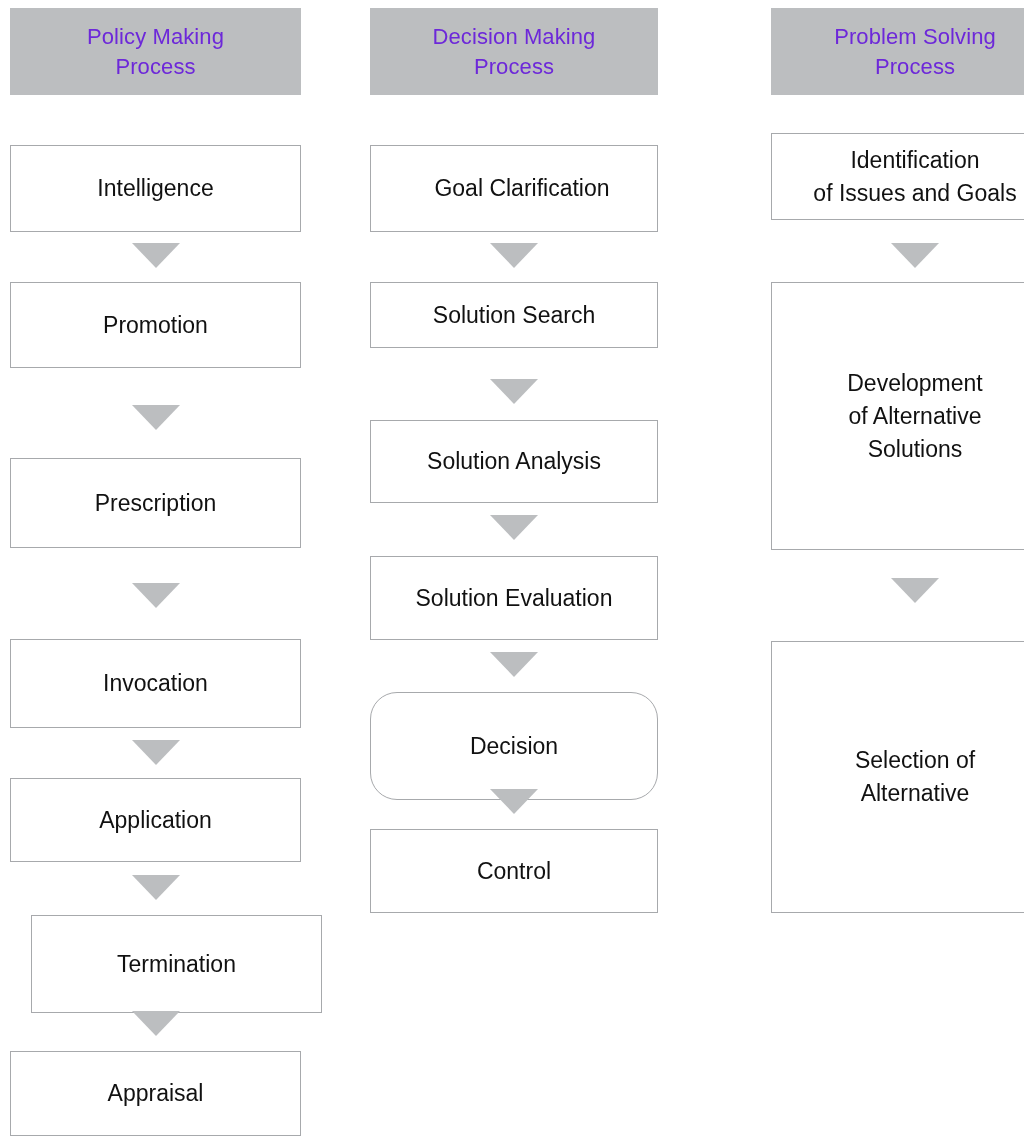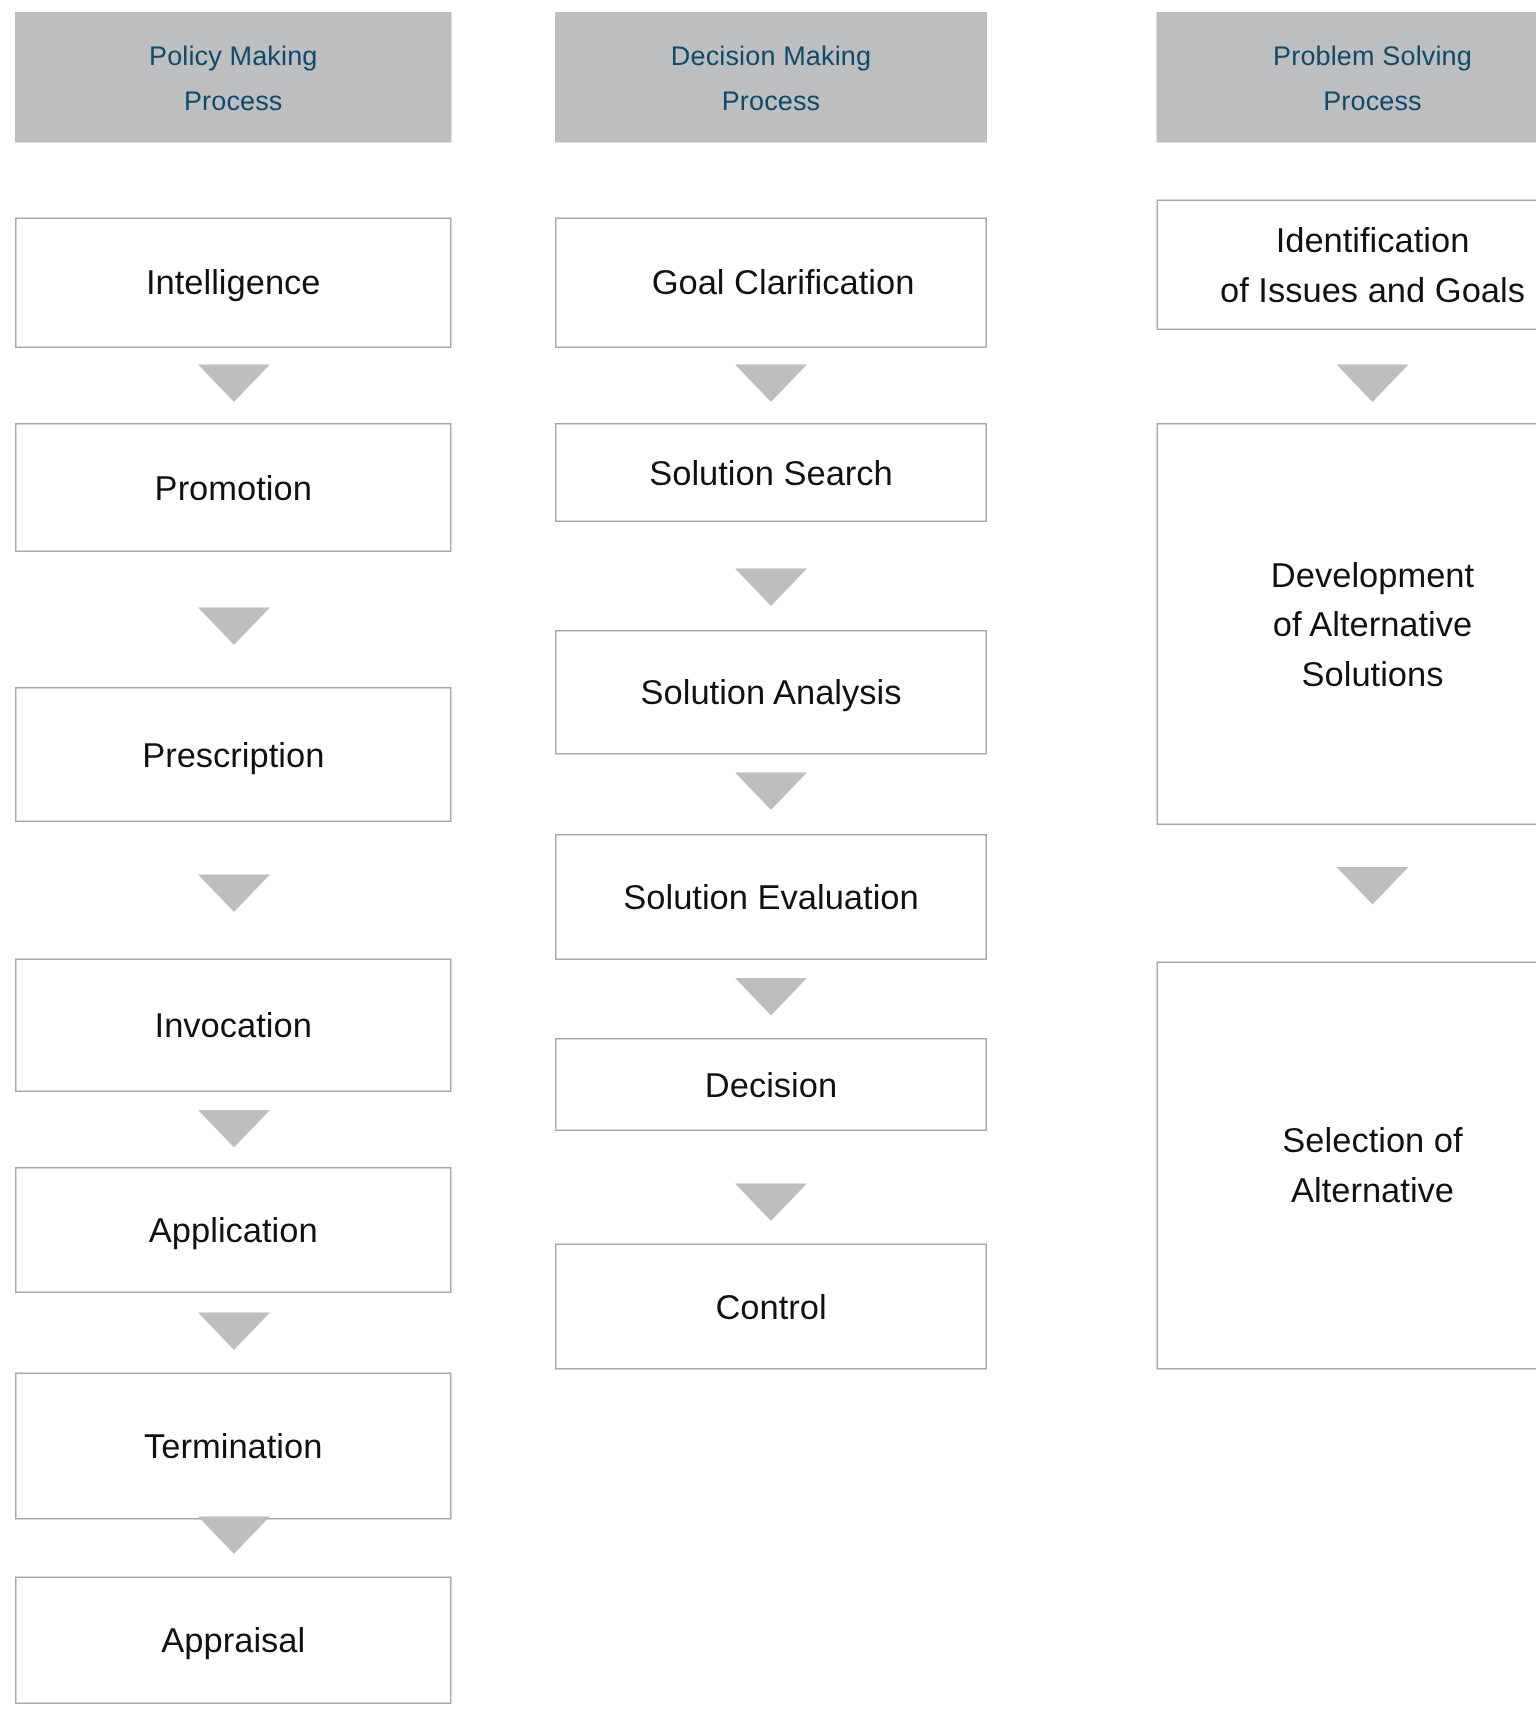--- a/index.html
+++ b/index.html
@@ -34,22 +34,22 @@
     top: 8px;
     width: 100%;
     height: 87px;
     background: #bcbec0;
     display: flex;
     align-items: center;
     justify-content: center;
     box-sizing: border-box;
   }
   .header-label {
-    color: #0c4a6e;
-    font-size: 18px;
+    color: #6d28d9;
+    font-size: 22px;
     line-height: 30px;
     text-align: center;
     letter-spacing: 0.1px;
     font-weight: 400;
     padding: 0 6px;
   }
 
   .node-box {
     position: absolute;
     left: 0;
@@ -111,21 +111,21 @@
     <div class="node-box" style="top:639px;height:89px;">
       <div class="node-label">Invocation</div>
     </div>
     <div class="arrow" style="left:121.5px;top:740px;"></div>
 
     <div class="node-box" style="top:778px;height:84px;">
       <div class="node-label">Application</div>
     </div>
     <div class="arrow" style="left:121.5px;top:875px;"></div>
 
-    <div class="node-box" style="top:915px;height:98px;">
+    <div class="node-box" style="top:915px;height:98px;margin-left:21px;">
       <div class="node-label">Termination</div>
     </div>
     <div class="arrow" style="left:121.5px;top:1011px;"></div>
 
     <div class="node-box" style="top:1051px;height:85px;">
       <div class="node-label">Appraisal</div>
     </div>
   </div>
 
   <div class="column col-2">
@@ -150,21 +150,21 @@
     <div class="node-box" style="top:420px;height:83px;">
       <div class="node-label">Solution Analysis</div>
     </div>
     <div class="arrow" style="left:120px;top:515px;"></div>
 
     <div class="node-box" style="top:556px;height:84px;">
       <div class="node-label">Solution Evaluation</div>
     </div>
     <div class="arrow" style="left:120px;top:652px;"></div>
 
-    <div class="node-box" style="top:692px;height:62px;">
+    <div class="node-box" style="top:692px;height:108px;border-radius:27px;">
       <div class="node-label">Decision</div>
     </div>
     <div class="arrow" style="left:120px;top:789px;"></div>
 
     <div class="node-box" style="top:829px;height:84px;">
       <div class="node-label">Control</div>
     </div>
   </div>
 
   <div class="column col-3">

